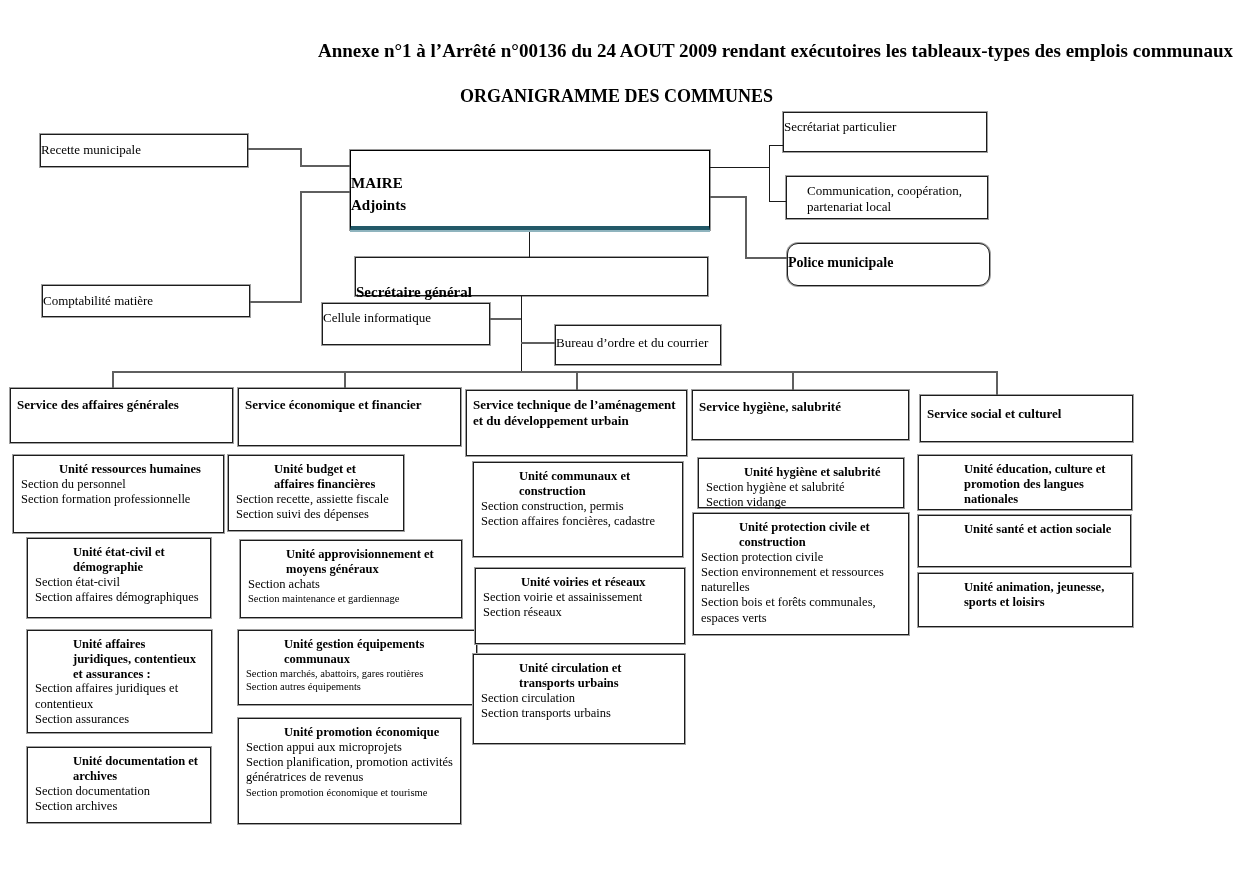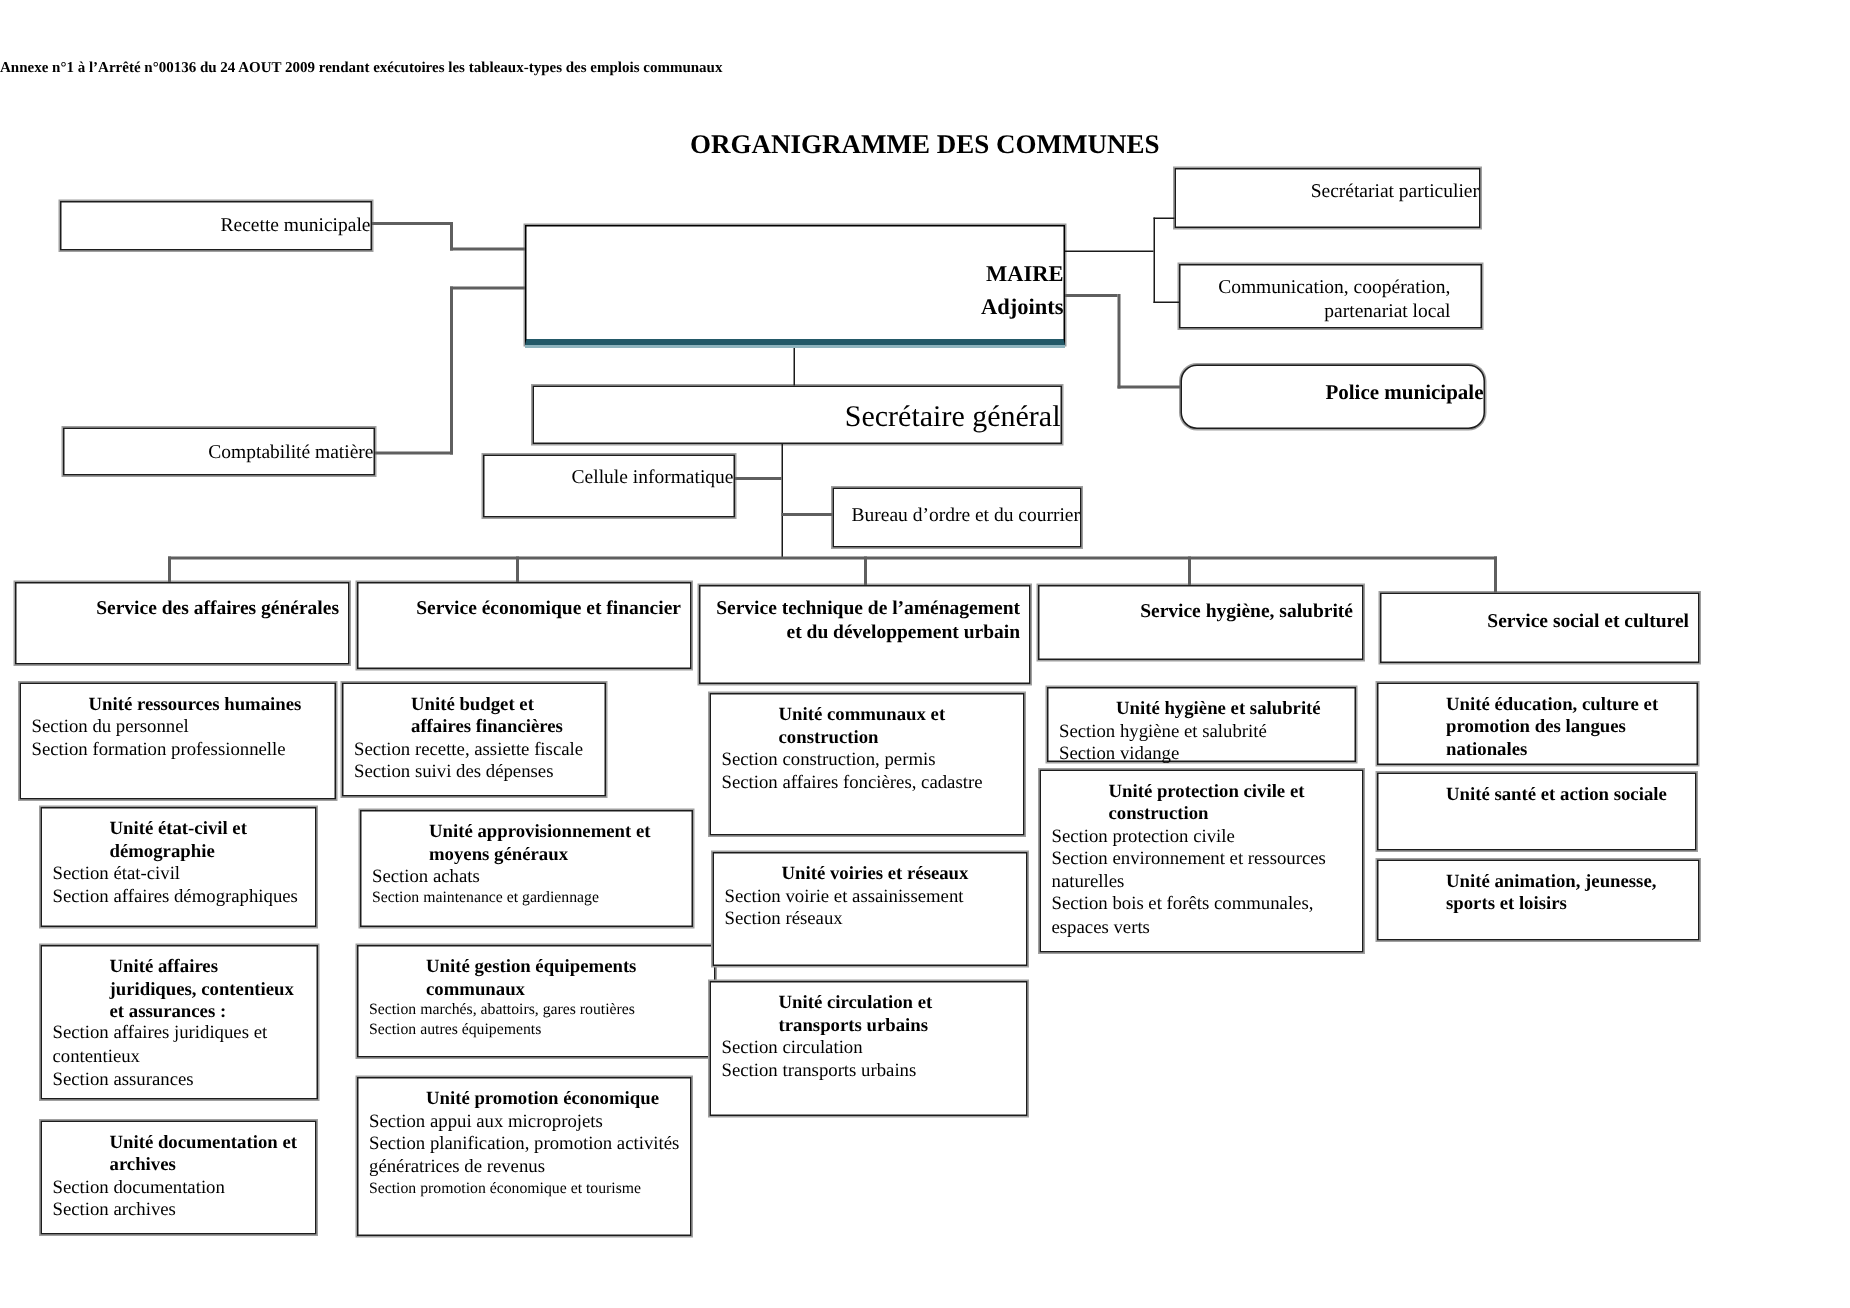--- a/index.html
+++ b/index.html
@@ -1,28 +1,28 @@
 <!DOCTYPE html>
 <html><head>
 <meta charset="utf-8">
 <style>
   html,body{margin:0;padding:0;background:#fff;}
   #page{position:relative;width:1233px;height:872px;background:#ffffff;overflow:hidden;
         font-family:"Liberation Serif","DejaVu Serif",serif;color:#000;}
-  .title1{position:absolute;left:0;top:40px;width:1233px;text-align:left;
-          font-size:10px;font-weight:bold;}
+  .title1{position:absolute;left:0;top:40px;width:1233px;text-align:right;
+          font-size:19px;font-weight:bold;}
   .title2{position:absolute;left:0;top:86px;width:1233px;text-align:center;
           font-size:18px;font-weight:bold;}
   .box{position:absolute;background:#fff;border:1px solid #1c1c1c;
-       box-shadow:0 0 0 1px #a0a0a0;box-sizing:border-box;text-align:right;
+       box-shadow:0 0 0 1px #a0a0a0;box-sizing:border-box;text-align:left;
        font-size:13px;line-height:1.25;}
   .maire{border:1px solid #000;border-bottom:4px solid #235968;
          box-shadow:0 2px 0 #8fb4be,0 0 0 1px #9a9a9a;
          font-size:15px;font-weight:bold;padding-top:22px;line-height:1.45;}
-  .sg{font-size:20px;font-weight:normal;padding-top:8px;}
+  .sg{font-size:15px;font-weight:bold;padding-top:25px;}
   .bold{font-weight:bold;border-radius:11px;}
   .service{font-weight:bold;font-size:13px;padding:8px 6px 0 6px;}
   .unit{text-align:left;padding:6px 7px;}
   .u-title{font-weight:bold;font-size:12.5px;line-height:1.18;margin-left:38px;}
   .u-sec{font-size:12.5px;line-height:1.22;}
   .u-sec.small{font-size:10.5px;line-height:1.3;}
   .line{position:absolute;background:#5f5f5f;}
   .line.black{background:#1a1a1a;}
 </style>
 </head>

